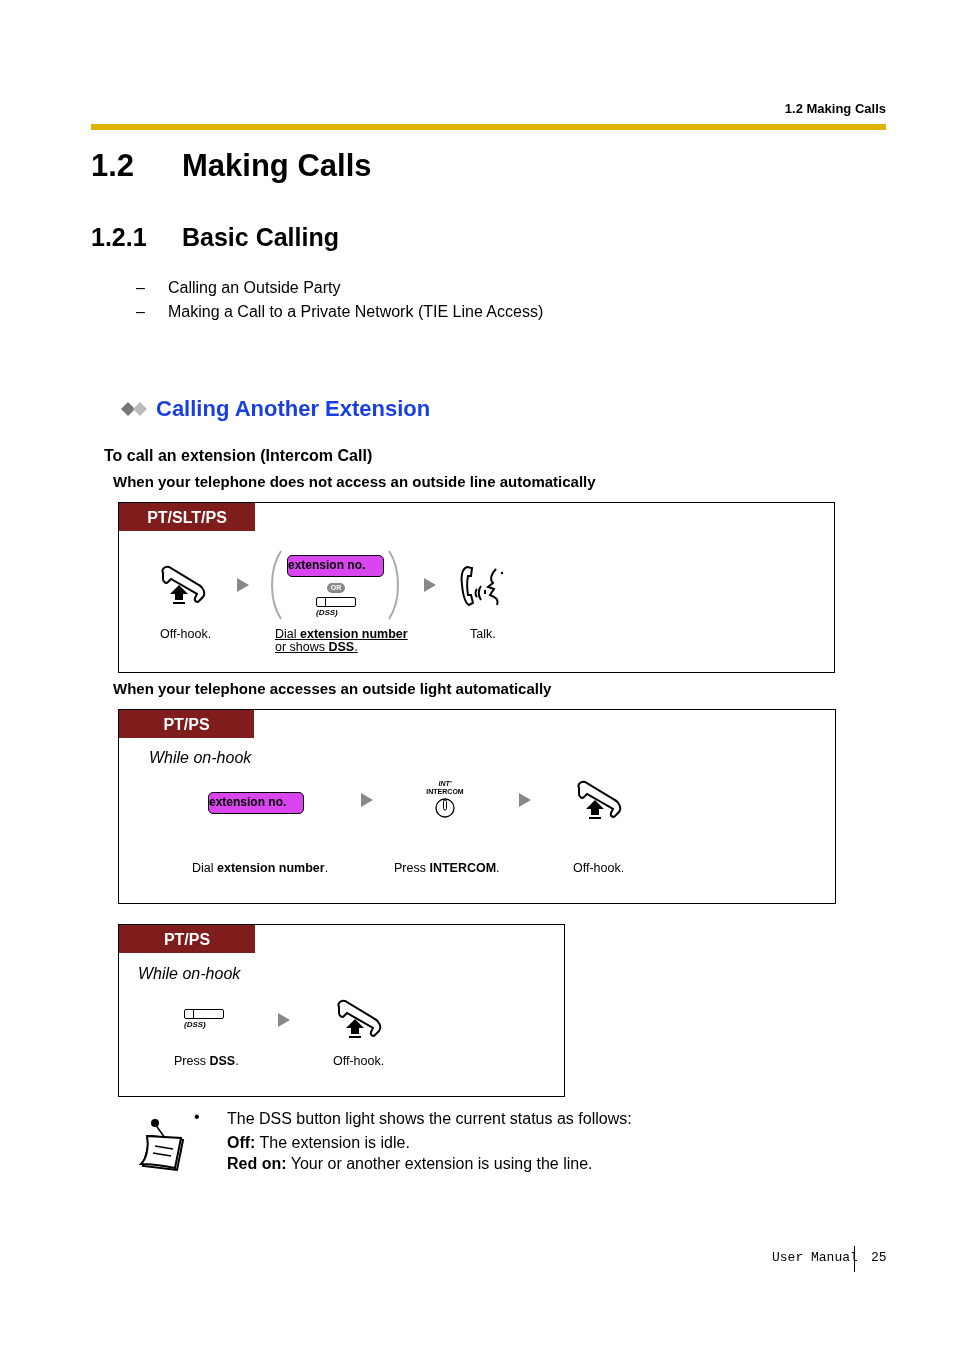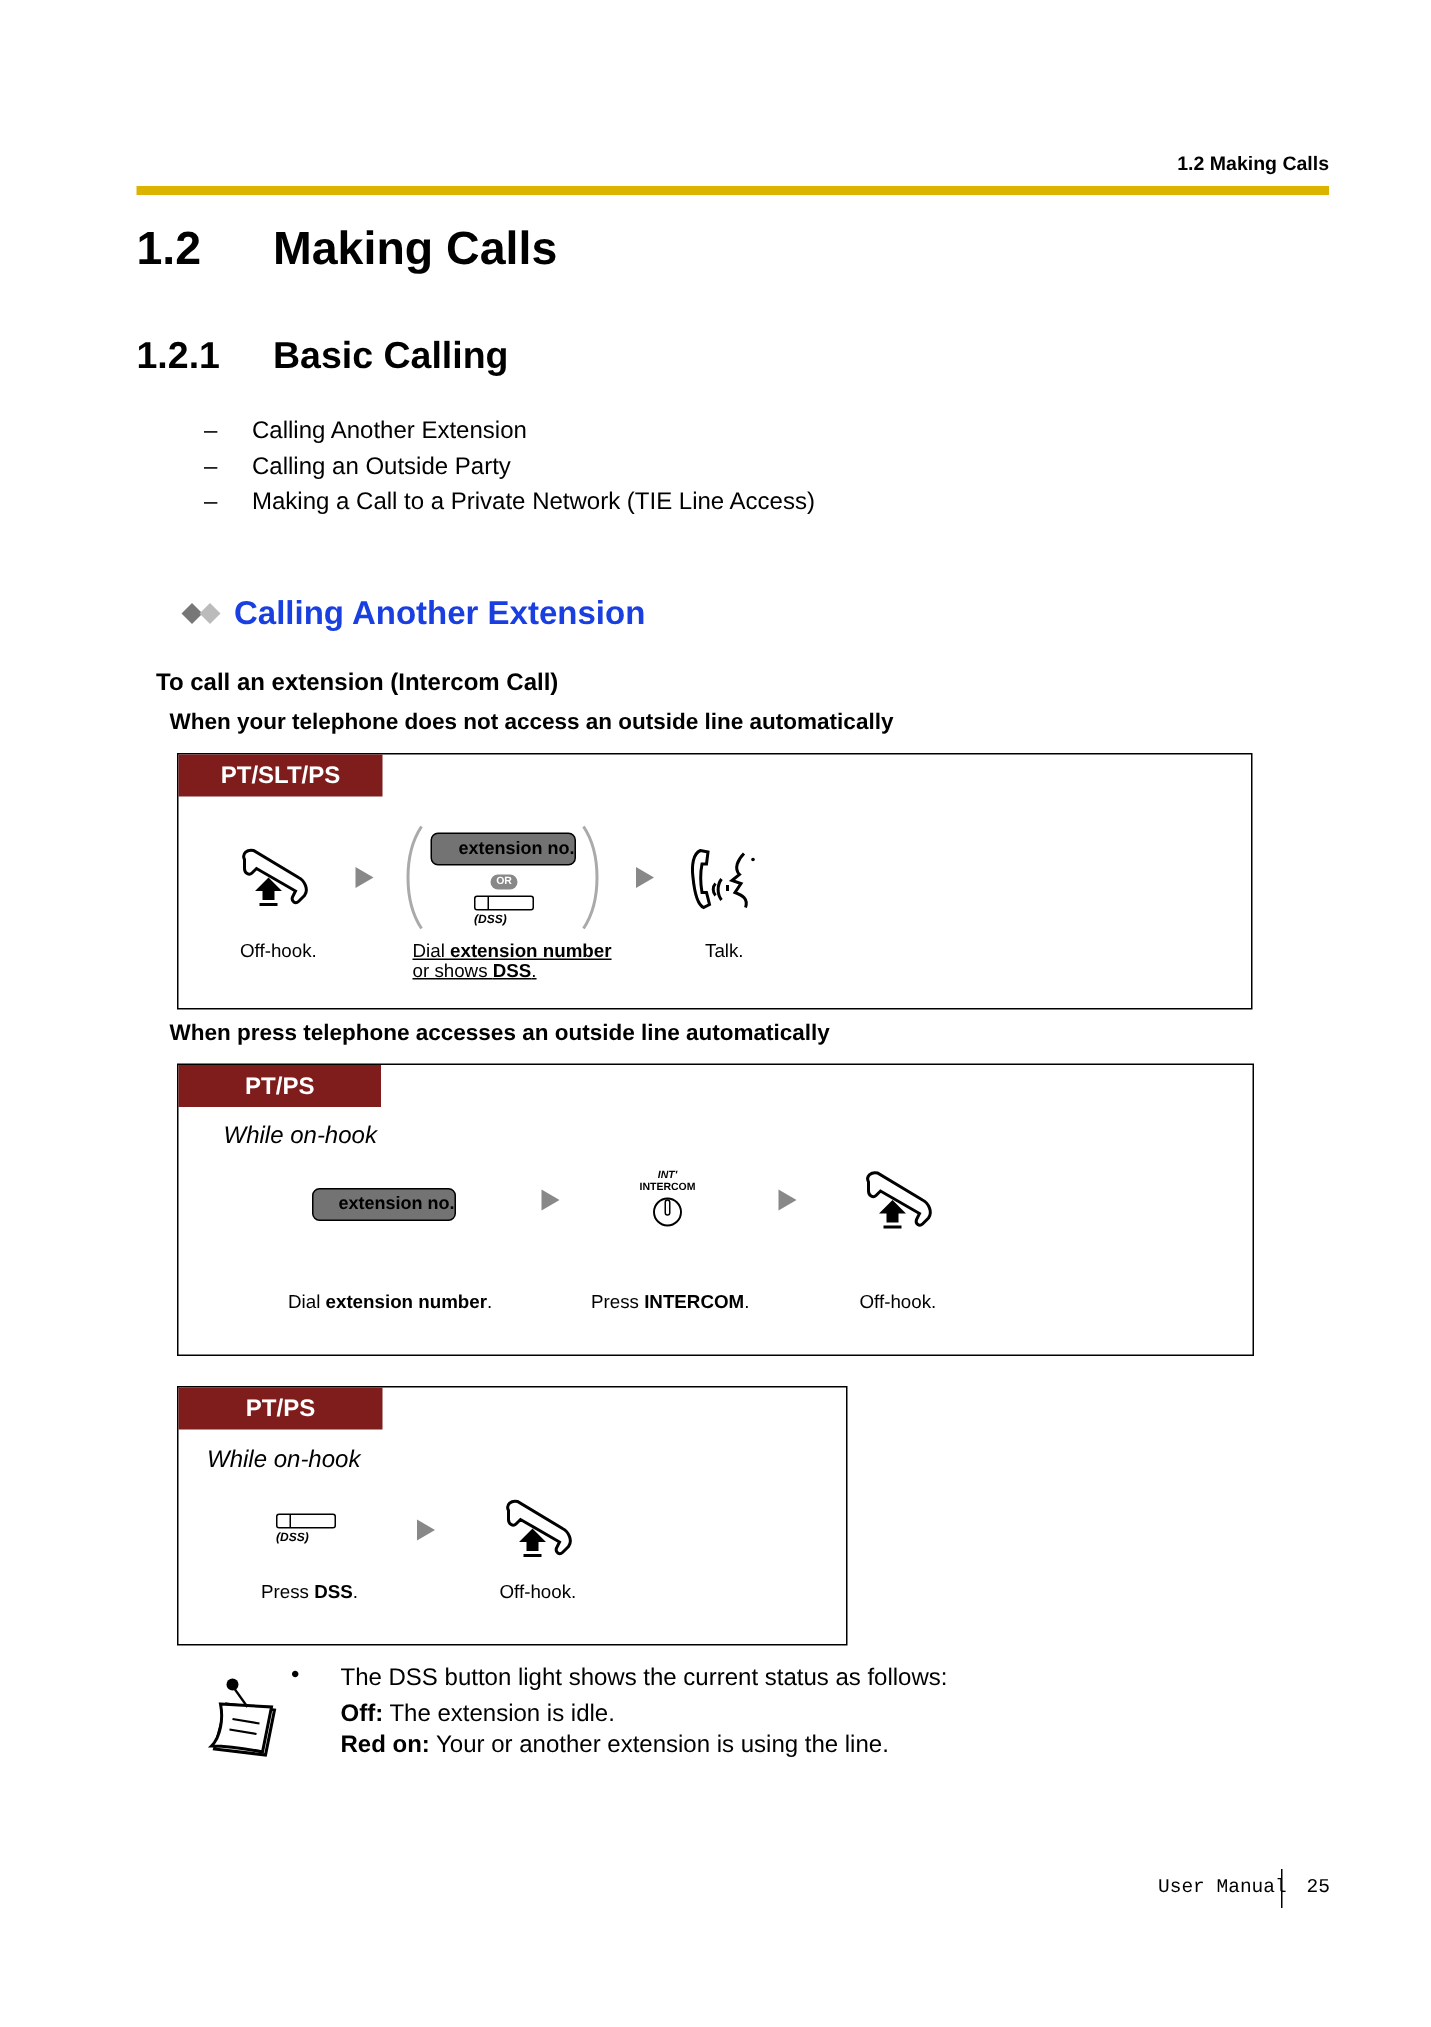--- a/index.html
+++ b/index.html
@@ -16,21 +16,21 @@
   .toc .dash { display: inline-block; width: 32px; }
   .h3 { left: 120px; top: 396px; font-size: 22px; font-weight: bold; color: #1a3fe0; white-space: nowrap; display:flex; align-items:center; }
   .h3 svg { margin-right: 6px; }
   .h4 { left: 104px; top: 447px; font-size: 16px; font-weight: bold; white-space: nowrap; }
   .cond { left: 113px; font-size: 15px; font-weight: bold; white-space: nowrap; }
   .box { border: 1.5px solid #000; box-sizing: border-box; }
   .tag { position: absolute; left: 0; top: 0; background: #7f1d1d; color: #fff; font-weight: bold; font-size: 16px; height: 28px; line-height: 30px; text-align: center; }
   .cap { position: absolute; font-size: 12.5px; white-space: nowrap; line-height: 13px; }
   .cap b { font-weight: bold; }
   .ital { position: absolute; font-style: italic; font-size: 16px; white-space: nowrap; }
-  .pill { position: absolute; border: 1.5px solid #000; border-radius: 5px; font-size: 12px; font-weight: bold; text-align: right; box-sizing: border-box; height: 22px; line-height: 19px; white-space: nowrap; background:#737373; }
+  .pill { position: absolute; border: 1.5px solid #000; border-radius: 5px; font-size: 12px; font-weight: bold; text-align: left; box-sizing: border-box; height: 22px; line-height: 19px; white-space: nowrap; background:#d946ef; }
   .dss { position: absolute; }
   .dss .key { width: 40px; height: 10px; border: 1.2px solid #000; border-radius: 2px; position: relative; box-sizing: border-box; }
   .dss .key:after { content: ""; position: absolute; left: 8px; top: 0; width: 1.2px; height: 100%; background:#000; }
   .dss .lbl { font-size: 8px; font-style: italic; font-weight: bold; text-align: left; width: 40px; margin-top: 1px; }
   .arrow { position: absolute; width: 0; height: 0; border-top: 7px solid transparent; border-bottom: 7px solid transparent; border-left: 12px solid #888; }
   .or { position: absolute; background: #888; color: #fff; font-size: 7px; font-weight: bold; border-radius: 6px; width: 18px; height: 10px; line-height: 10px; text-align: center; }
   .note-text { left: 227px; top: 1108px; font-size: 16px; line-height: 21px; }
   .bullet { left: 194px; top: 1108px; font-size: 16px; }
   .footer { top: 1250px; font-size: 13px; font-family: Liberation Mono, monospace; }
   .vline { left: 854px; top: 1246px; width: 1.2px; height: 26px; background: #000; }
@@ -42,21 +42,20 @@
 <div class="abs rule"></div>
 
 <div class="abs h1">
   <span class="num">1.2</span><span>Making Calls</span>
 </div>
 <div class="abs h2">
   <span class="num">1.2.1</span><span>Basic Calling</span>
 </div>
 
 <ul class="abs toc">
-  <li><span class="dash">–</span><span>Calling Another Extension</span></li>
   <li><span class="dash">–</span><span>Calling an Outside Party</span></li>
   <li><span class="dash">–</span><span>Making a Call to a Private Network (TIE Line Access)</span></li>
 </ul>
 
 <div class="abs h3">
   <svg width="30" height="16" viewBox="0 0 30 16">
     <polygon points="8,1 15,8 8,15 1,8" fill="#777"></polygon>
     <polygon points="20,1 27,8 20,15 13,8" fill="#bbb"></polygon>
   </svg>
   <span>Calling Another Extension</span>
@@ -98,21 +97,21 @@
     <path d="M8,4 C3,6 2,14 3,22 C4,32 6,40 10,42 L14,40 L12,32 L9,32 C8,26 8,18 9,13 L12,13 L13,5 Z" fill="none" stroke="#000" stroke-width="2"></path>
     <path d="M18,26 C16,28 16,32 18,34" fill="none" stroke="#000" stroke-width="2"></path>
     <path d="M22,23 C19,27 19,33 22,37" fill="none" stroke="#000" stroke-width="2"></path>
     <path d="M26,27 L26,31" stroke="#000" stroke-width="2"></path>
     <path d="M37,6 C33,10 30,16 34,20 L29,24 L35,26 L31,32 C36,34 40,36 38,42" fill="none" stroke="#000" stroke-width="2"></path>
     <circle cx="43" cy="10" r="1.2" fill="#000"></circle>
   </svg>
   <div class="cap" style="left:351px; top:125px;">Talk.</div>
 </div>
 
-<div class="abs cond" style="top:680px;">When press telephone accesses an outside line automatically</div>
+<div class="abs cond" style="top:680px;">When your telephone accesses an outside light automatically</div>
 
 <div class="abs box" style="left:118px; top:709px; width:718px; height:195px;">
   <div class="tag" style="width:135px;">PT/PS</div>
   <div class="ital" style="left:30px; top:39px;">While on-hook</div>
 
   <div class="pill" style="left:89px; top:82px; width:96px;">extension no.</div>
   <div class="cap" style="left:73px; top:152px;">
     <span>Dial </span><b>extension number</b><span>.</span>
   </div>
 

